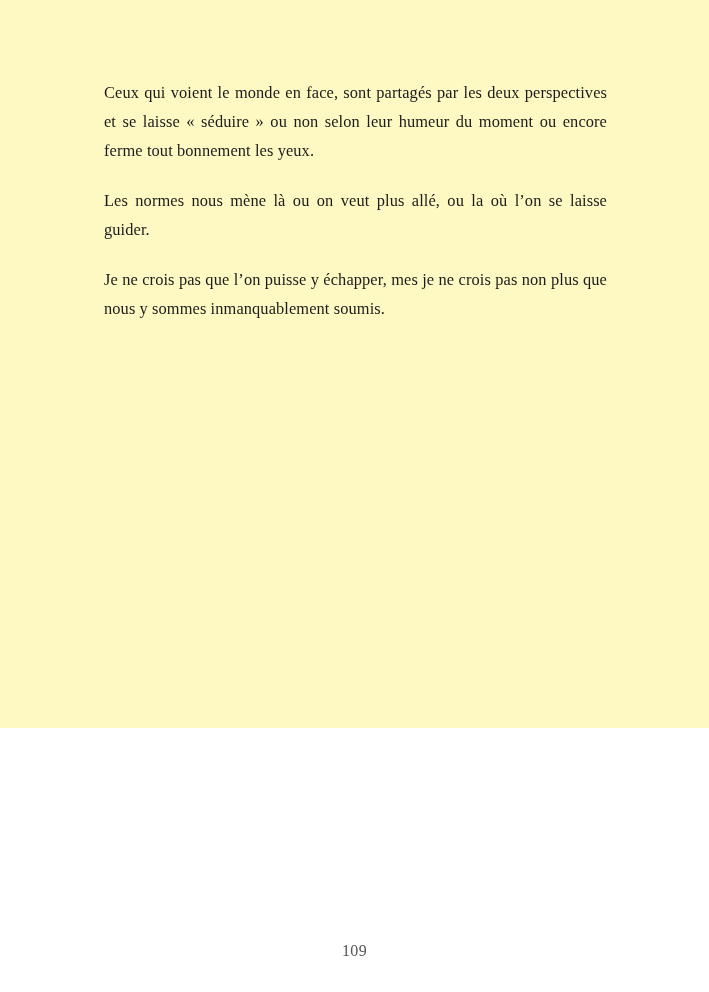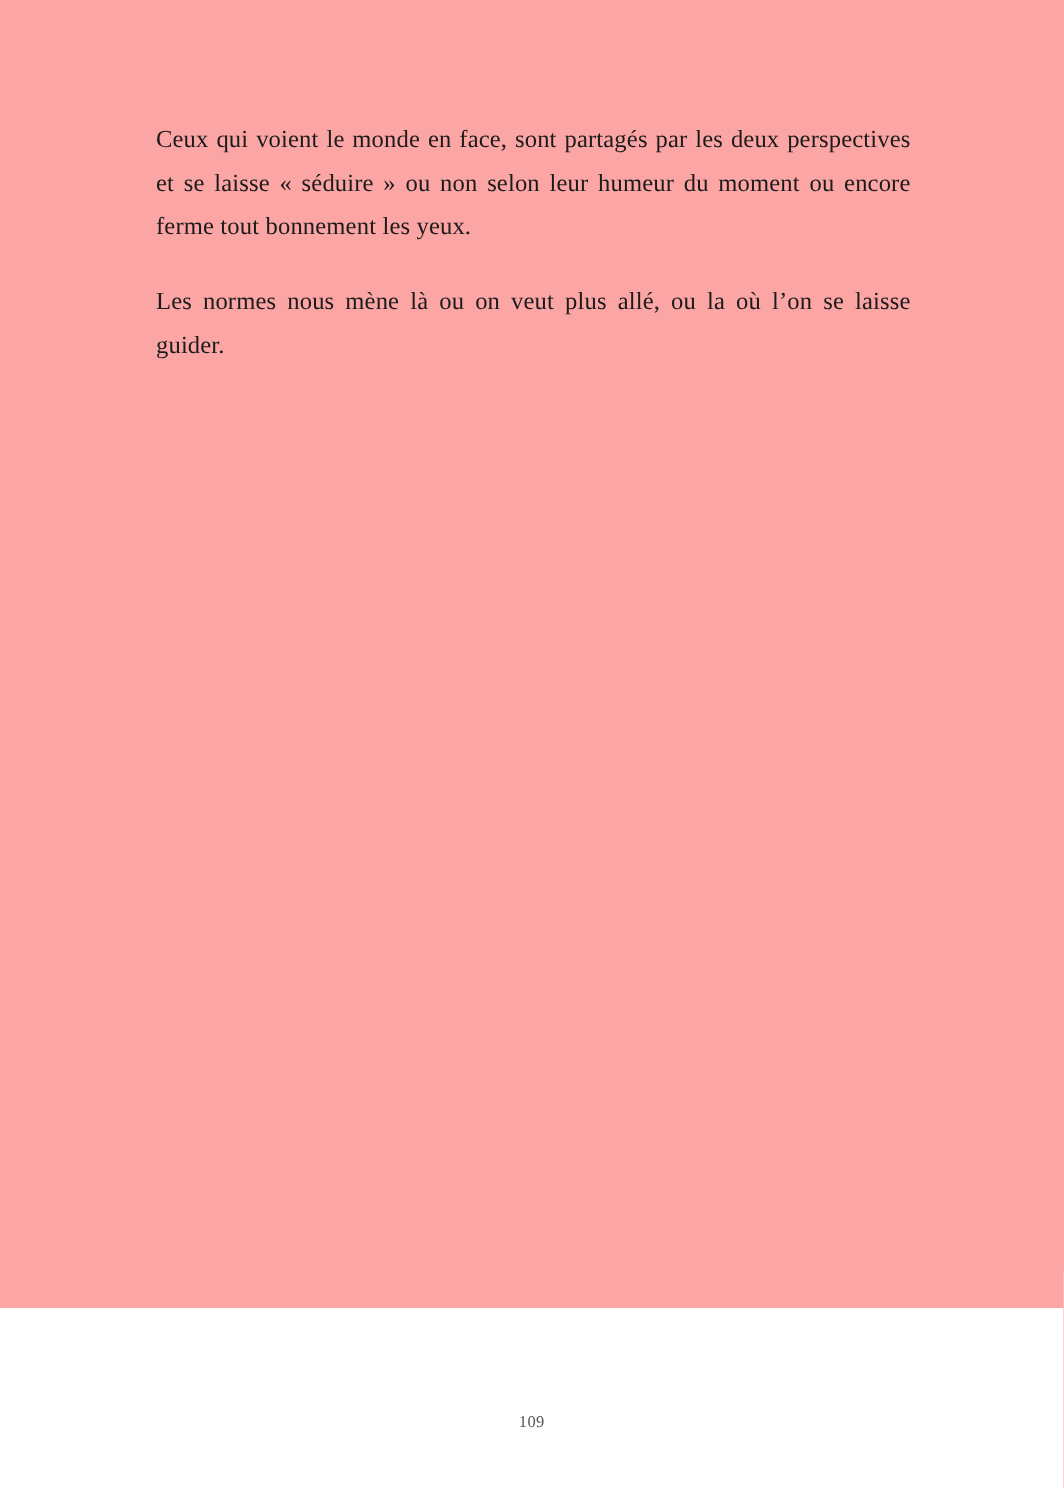--- a/index.html
+++ b/index.html
@@ -13,22 +13,22 @@
     font-family: "Liberation Serif", serif;
     color: #1a1a1a;
     position: relative;
     overflow: hidden;
   }
   .page {
     position: absolute;
     top: 0;
     left: 0;
     width: 709px;
-    height: 872px;
-    background: #fca5a5;
+    height: 728px;
+    background: #fef9c3;
   }
   .content {
     position: absolute;
     left: 104px;
     top: 78px;
     width: 503px;
   }
   .para {
     font-size: 16.4px;
     line-height: 29px;
@@ -46,28 +46,29 @@
   }
   .para.p2 {
     margin-bottom: 21px;
   }
   .folio {
     position: absolute;
     left: 0;
     top: 942px;
     width: 709px;
     text-align: center;
-    font-size: 11px;
+    font-size: 16px;
     color: #555555;
     font-family: "Liberation Serif", serif;
     letter-spacing: 0.3px;
   }
 </style>
 </head>
 <body>
 
 <div class="page">
   <div class="content">
     <p class="para p1">Ceux qui voient le monde en face, sont partagés par les deux perspectives et se laisse «  séduire » ou non selon leur humeur du moment ou encore ferme tout bonnement les yeux.</p>
     <p class="para p2">Les normes nous mène là ou on veut plus allé, ou la où l’on se laisse guider.</p>
+    <p class="para p3">Je ne crois pas que l’on puisse y échapper, mes je ne crois pas non plus que nous y sommes inmanquablement soumis.</p>
   </div>
   <div class="folio">109</div>
 </div>
 
 </body></html>

